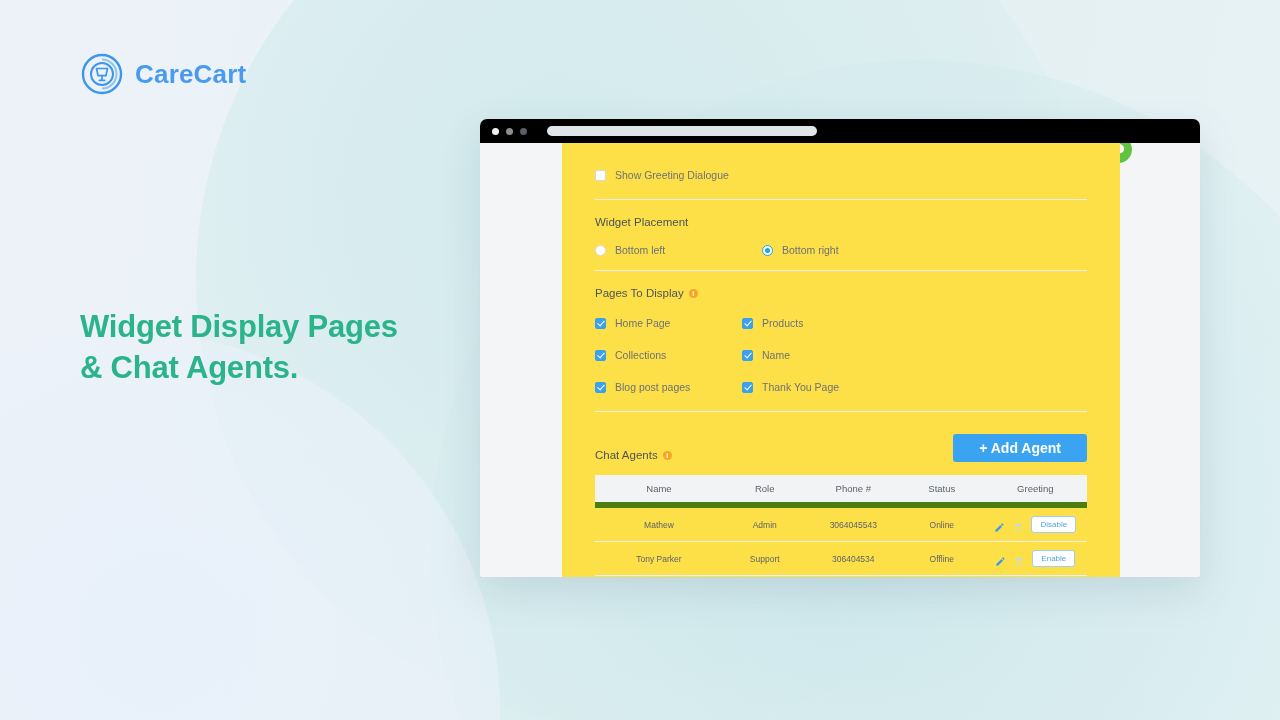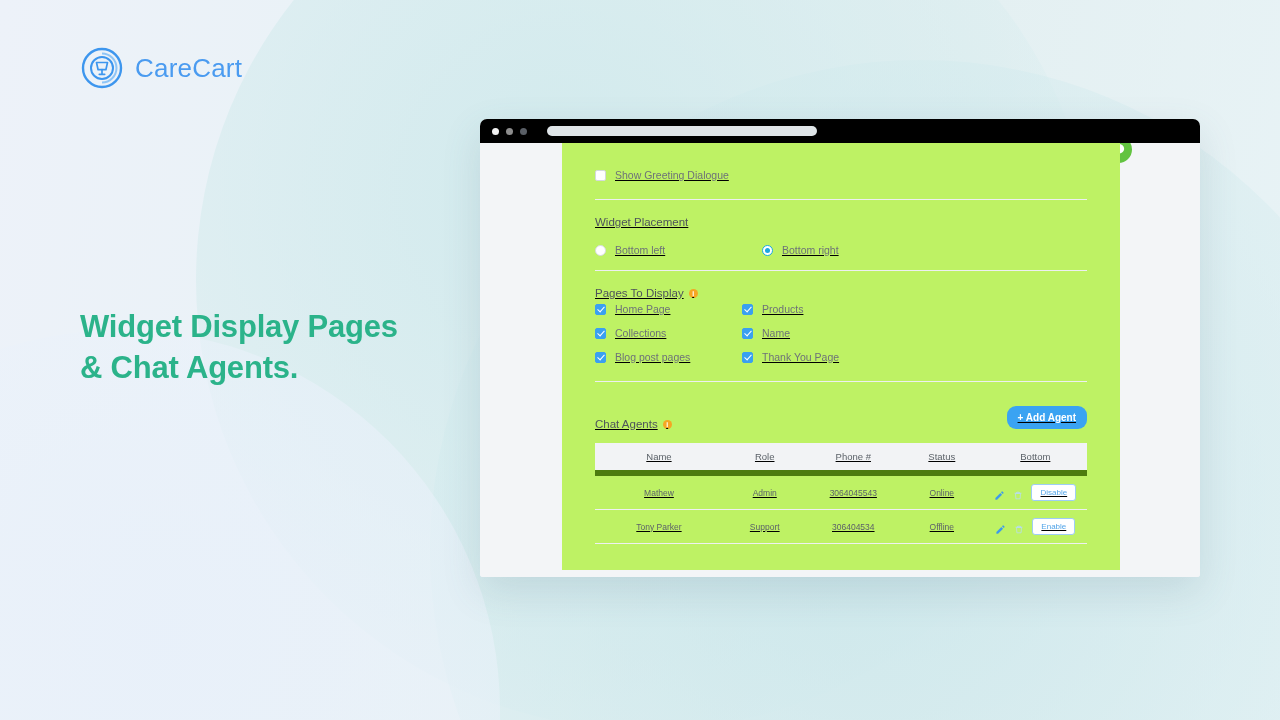--- a/index.html
+++ b/index.html
@@ -38,24 +38,25 @@
     position: absolute;
     left: -260px; top: 330px;
     width: 760px; height: 760px;
     border-radius: 50%;
     background: radial-gradient(circle at 55% 40%, rgba(232,240,250,0.9) 0%, rgba(235,242,250,0.5) 62%, rgba(237,243,250,0) 100%);
   }
 
   
   .logo-wrap {
     position: absolute;
-    left: 80px; top: 46px;
+    left: 80px; top: 52px;
     display: flex;
     align-items: center;
     gap: 11px;
+    font-weight: bold;
   }
   .logo-mark { width: 44px; height: 44px; display: block; }
   .logo-text {
     font-size: 26px;
     color: #4a9bf0;
     letter-spacing: 0.2px;
   }
 
   .headline {
     position: absolute;
@@ -122,23 +123,22 @@
     align-items: center;
     justify-content: center;
   }
 
   
   .card {
     position: absolute;
     left: 82px; top: 0;
     width: 558px;
     min-height: 423px;
-    background: #bef264;
+    background: #fde047;
     padding: 22px 33px 26px 33px;
-    text-decoration: underline;
   }
 
   .row-check {
     display: flex;
     align-items: center;
     gap: 9px;
     height: 20px;
   }
 
   .cb {
@@ -217,39 +217,40 @@
   .rb.on::after {
     content: "";
     position: absolute;
     left: 2px; top: 2px;
     width: 5px; height: 5px;
     border-radius: 50%;
     background: #1ba7e0;
   }
 
   .pages-grid {
+    margin-top: 14px;
     display: grid;
     grid-template-columns: 147px 147px;
-    row-gap: 4px;
+    row-gap: 12px;
   }
 
   .agents-head {
     margin-top: 22px;
     display: flex;
     align-items: center;
     justify-content: space-between;
   }
   .btn-add {
     background: #3aa3f2;
     color: #ffffff;
-    font-size: 10px;
+    font-size: 14px;
     font-weight: bold;
-    padding: 6px 11px;
+    padding: 6px 26px;
     border: none;
-    border-radius: 9px;
+    border-radius: 3px;
     cursor: pointer;
   }
 
   table.agents {
     margin-top: 13px;
     width: 100%;
     border-collapse: collapse;
   }
   table.agents th {
     background: #f2f3f5;
@@ -404,21 +405,21 @@
           <button class="btn-add">+ Add Agent</button>
         </div>
 
         <table class="agents">
           <thead>
             <tr>
               <th class="col-name">Name</th>
               <th class="col-role">Role</th>
               <th class="col-phone">Phone #</th>
               <th class="col-status">Status</th>
-              <th class="col-actions">Bottom</th>
+              <th class="col-actions">Greeting</th>
             </tr>
           </thead>
           <tbody>
 
             <tr>
               <td>Mathew</td>
               <td>Admin</td>
               <td>3064045543</td>
               <td>Online</td>
               <td>

